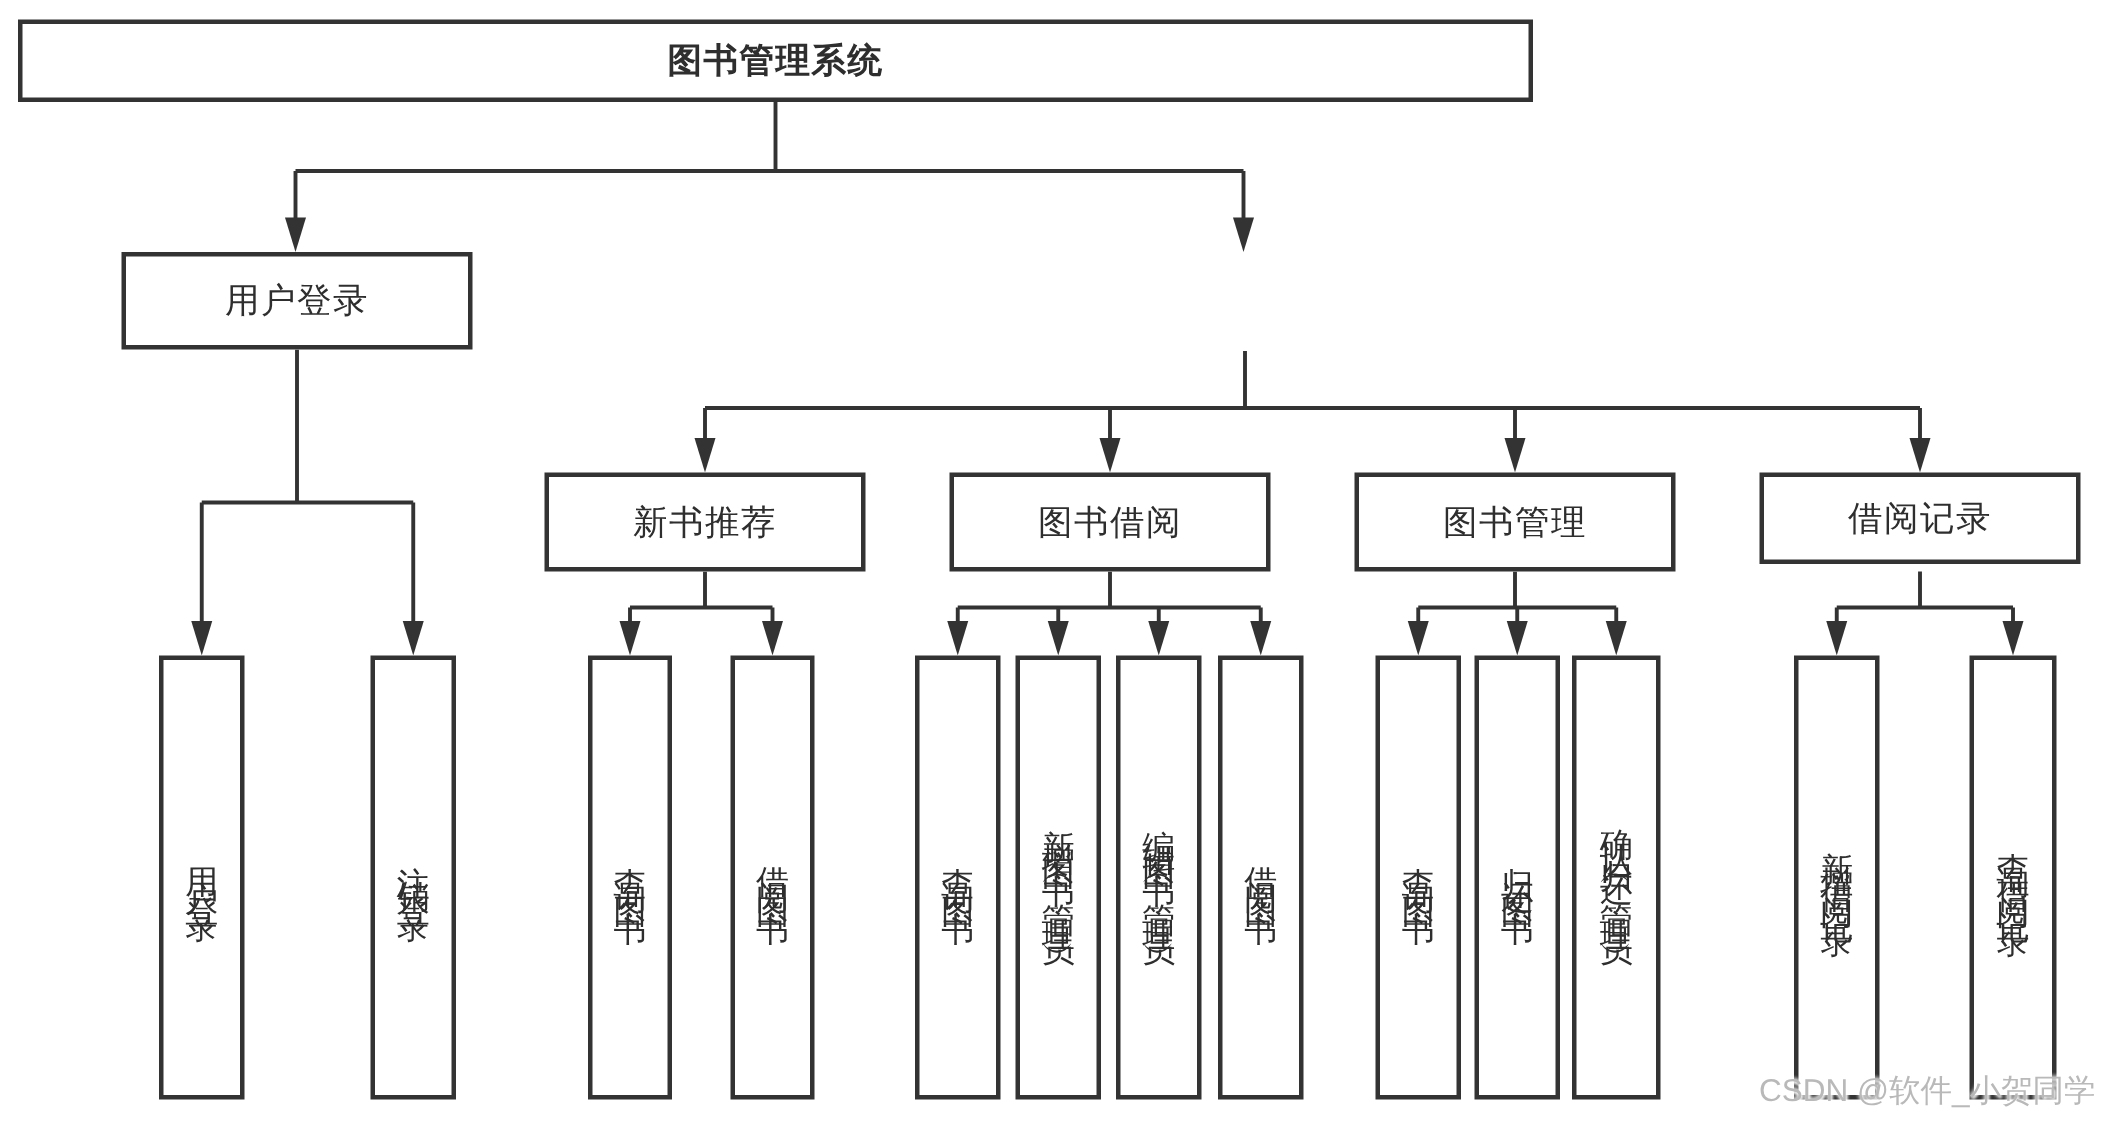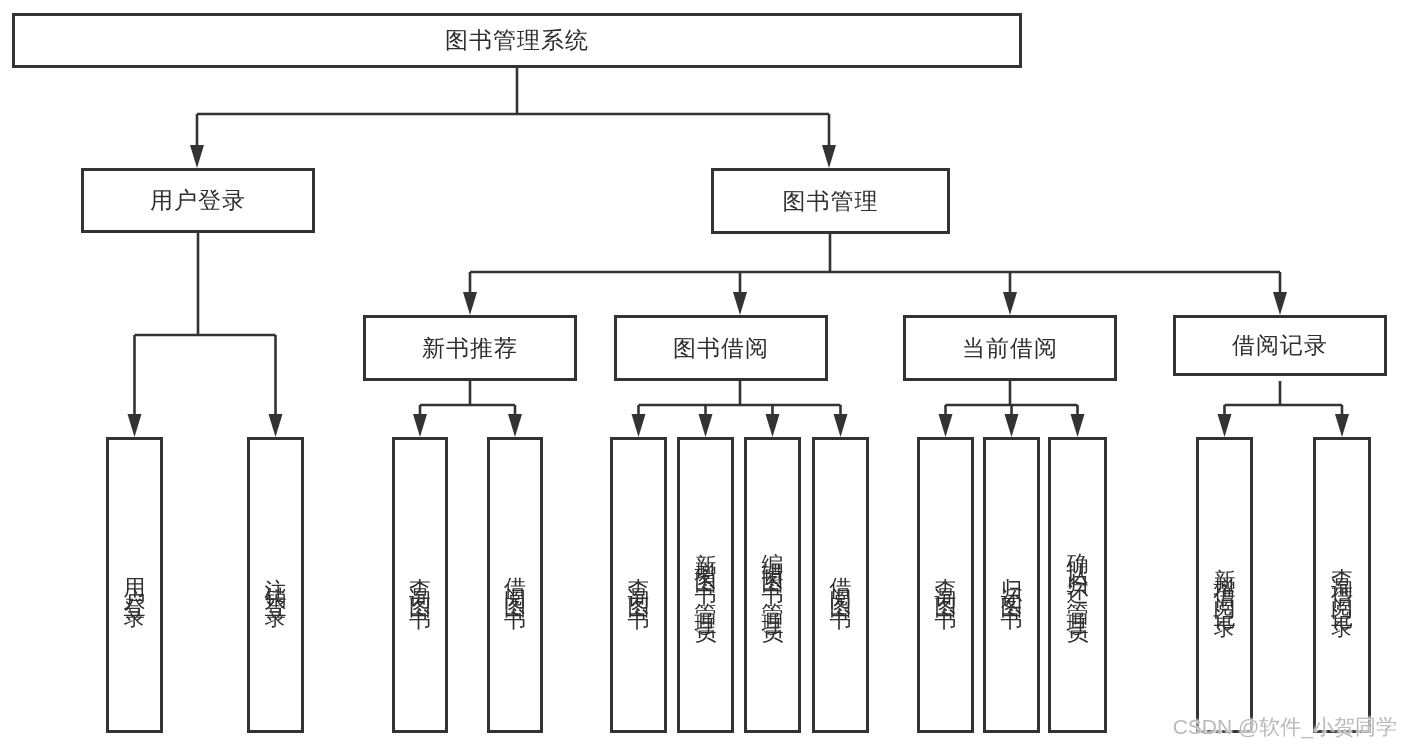--- a/index.html
+++ b/index.html
@@ -131,39 +131,36 @@
     <g>
       <path class="edge" d="M1280 381 V405"></path>
       <path class="edge" d="M1224.5 405 H1342"></path>
       <path class="edge" d="M1224.5 405 V418"></path>
       <path class="edge" d="M1342 405 V418"></path>
       <path class="arrowhead" d="M1217.5 414 L1231.5 414 L1224.5 437 Z"></path>
       <path class="arrowhead" d="M1335 414 L1349 414 L1342 437 Z"></path>
     </g>
   </svg>
 
-  <div class="box" style="left:12px; top:13px; width:1010px; height:55px;">
+  <div class="box" style="left:12px; top:13px; width:1010px; height:55px;font-weight:bold;">
     <span>图书管理系统</span>
   </div>
 
   <div class="box" style="left:81px; top:168px; width:234px; height:65px;">
     <span>用户登录</span>
   </div>
-  <div class="box" style="left:711px; top:168px; width:239px; height:66px;">
-    <span>图书管理</span>
-  </div>
 
   <div class="box" style="left:363px; top:315px; width:214px; height:66px;">
     <span>新书推荐</span>
   </div>
-  <div class="box" style="left:614px; top:315px; width:214px; height:66px;">
+  <div class="box" style="left:633px; top:315px; width:214px; height:66px;">
     <span>图书借阅</span>
   </div>
   <div class="box" style="left:903px; top:315px; width:214px; height:66px;">
-    <span>当前借阅</span>
+    <span>图书管理</span>
   </div>
   <div class="box" style="left:1173px; top:315px; width:214px; height:61px;">
     <span>借阅记录</span>
   </div>
 
   <div class="box vbox" style="left:106px; width:57px;">
     <span class="vtext">用户登录</span>
   </div>
   <div class="box vbox" style="left:247px; width:57px;">
     <span class="vtext">注销登录</span>

